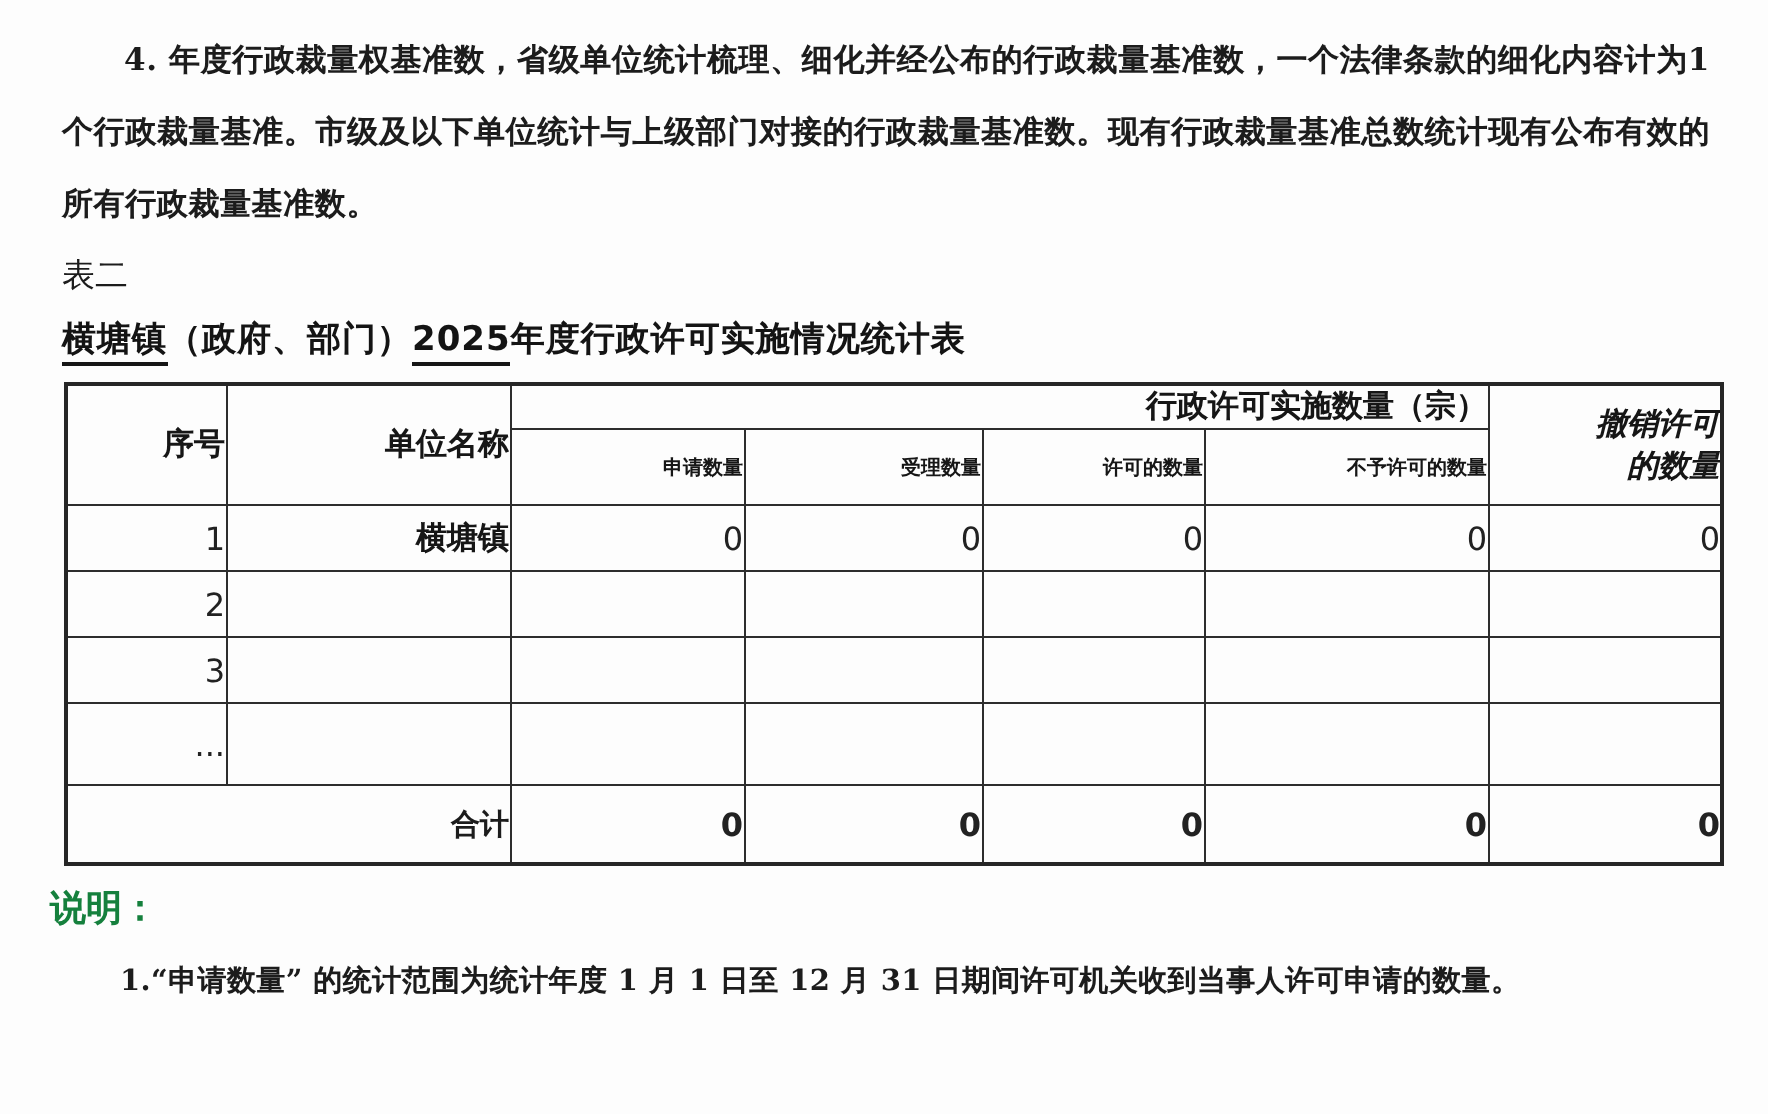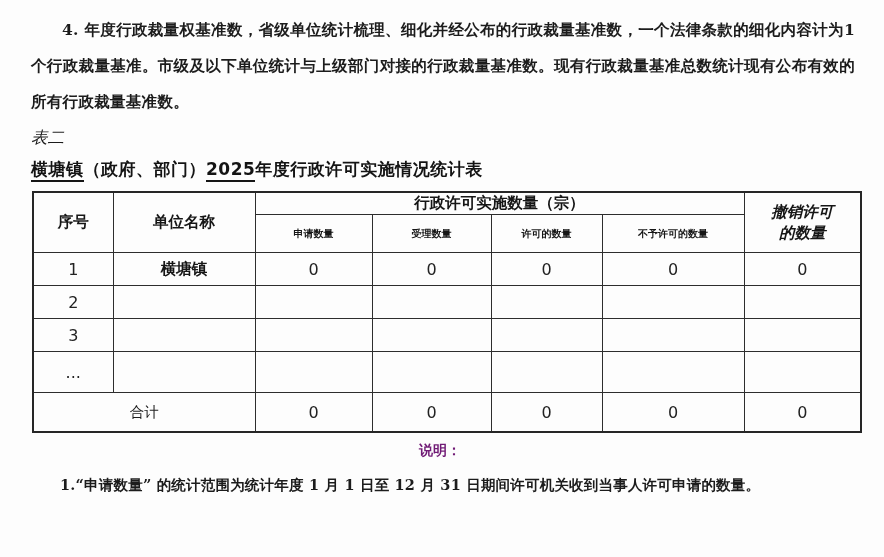--- a/index.html
+++ b/index.html
@@ -25,21 +25,20 @@
     line-height: 36px;
     text-align: justify;
     text-indent: 2em;
     letter-spacing: 0.3px;
     color: #1c1c1c;
   }
   .table-label {
     margin: 7px 0 0 0;
     font-size: 16.5px;
     font-weight: 400;
-    font-style: italic;
     color: #1c1c1c;
   }
   .table-title {
     margin: 9px 0 10px 0;
     font-family: "DejaVu Sans", "Liberation Sans", sans-serif;
     font-size: 17px;
     font-weight: 700;
     color: #141414;
     letter-spacing: 0.5px;
   }
@@ -49,21 +48,21 @@
   }
   table.stat {
     border-collapse: collapse;
     table-layout: fixed;
     width: 828px;
     margin-left: 1px;
     font-family: "DejaVu Sans", "Liberation Sans", sans-serif;
   }
   table.stat th, table.stat td {
     border: 1.6px solid #2d2d2d;
-    text-align: center;
+    text-align: right;
     vertical-align: middle;
     padding: 0;
     overflow: hidden;
   }
   table.stat {
     border: 2.2px solid #262626;
   }
   th.group-hd {
     height: 36px;
     font-size: 15.5px;
@@ -96,33 +95,32 @@
     font-weight: 700;
     font-size: 15.5px;
     color: #161616;
   }
   tr.dots-row td {
     height: 40px;
   }
   tr.total-row td {
     height: 38px;
     font-size: 16px;
-    font-weight: 400;
+    font-weight: 700;
     color: #222222;
   }
   tr.total-row td.total-label {
     font-size: 14.5px;
     color: #1c1c1c;
   }
   .notes-label {
     margin: 9px 0 0 -6px;
-    font-size: 14px;
-    font-weight: 700;
-    color: #701a75;
-    text-align: center;
+    font-size: 18px;
+    font-weight: 700;
+    color: #15803d;
   }
   .note-item {
     margin: 0;
     font-size: 14.5px;
     font-weight: 700;
     line-height: 30px;
     margin-top: 10px;
     text-indent: 2em;
     color: #1c1c1c;
     letter-spacing: 0.2px;

